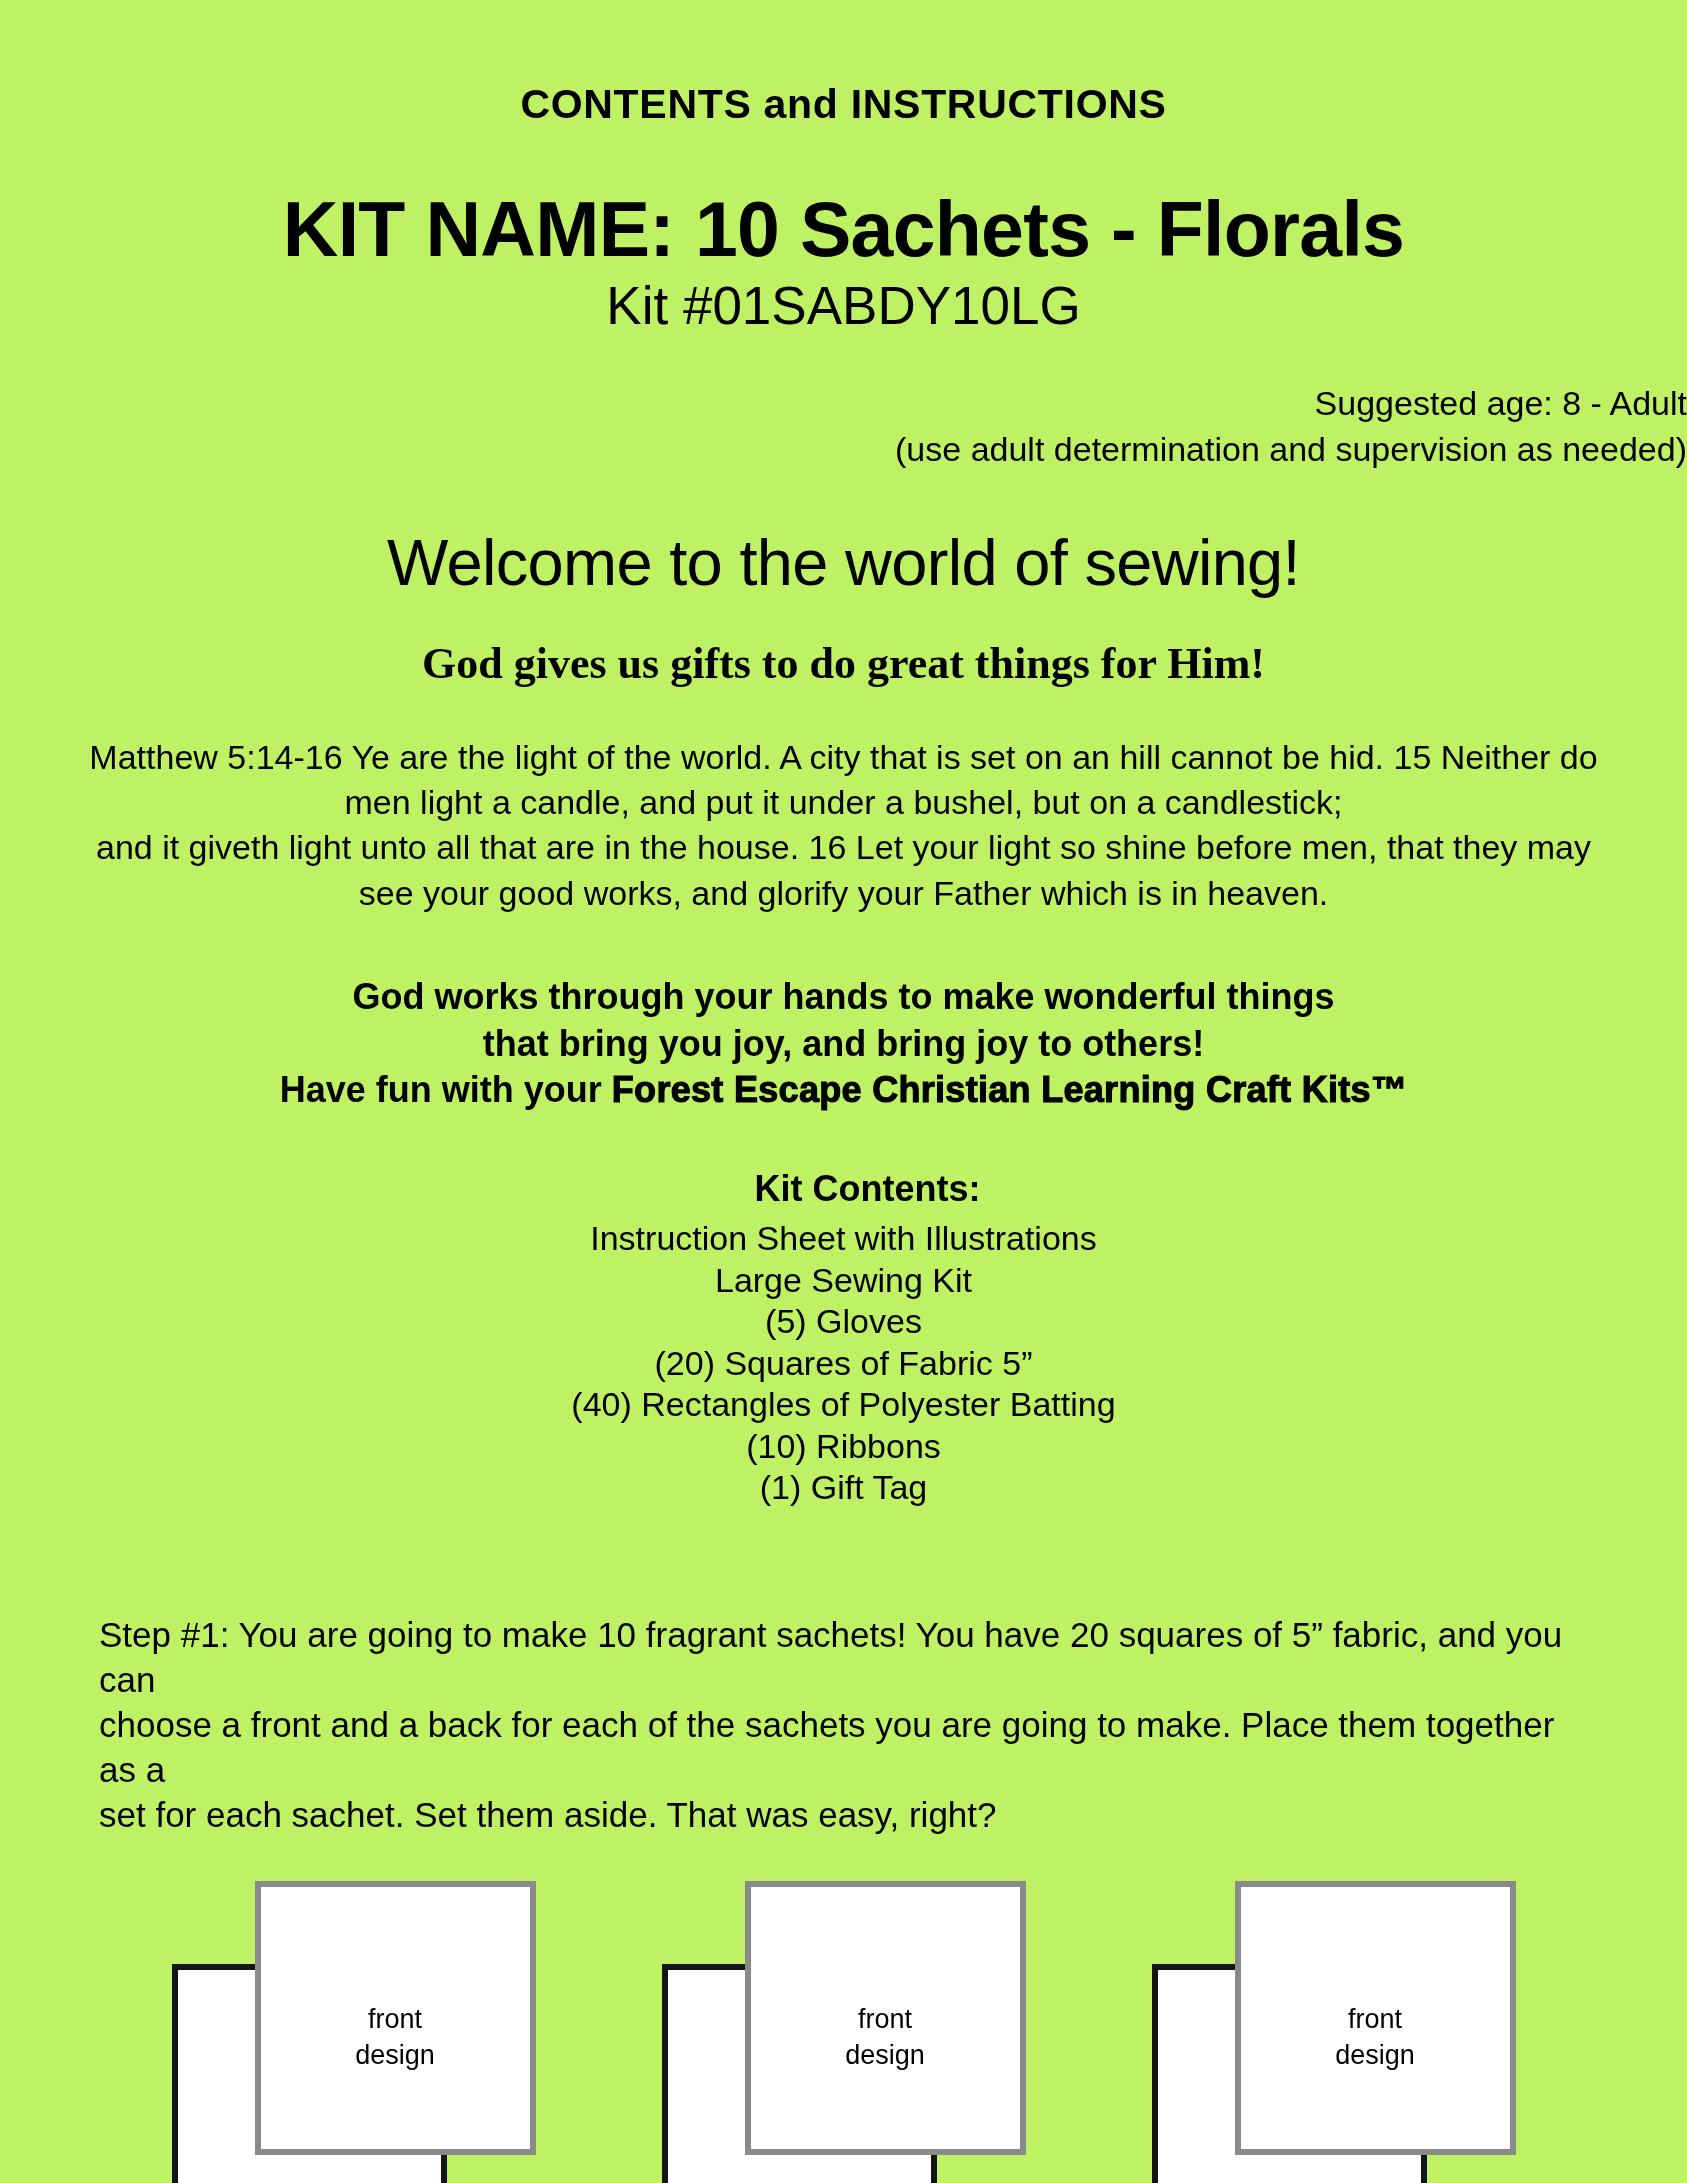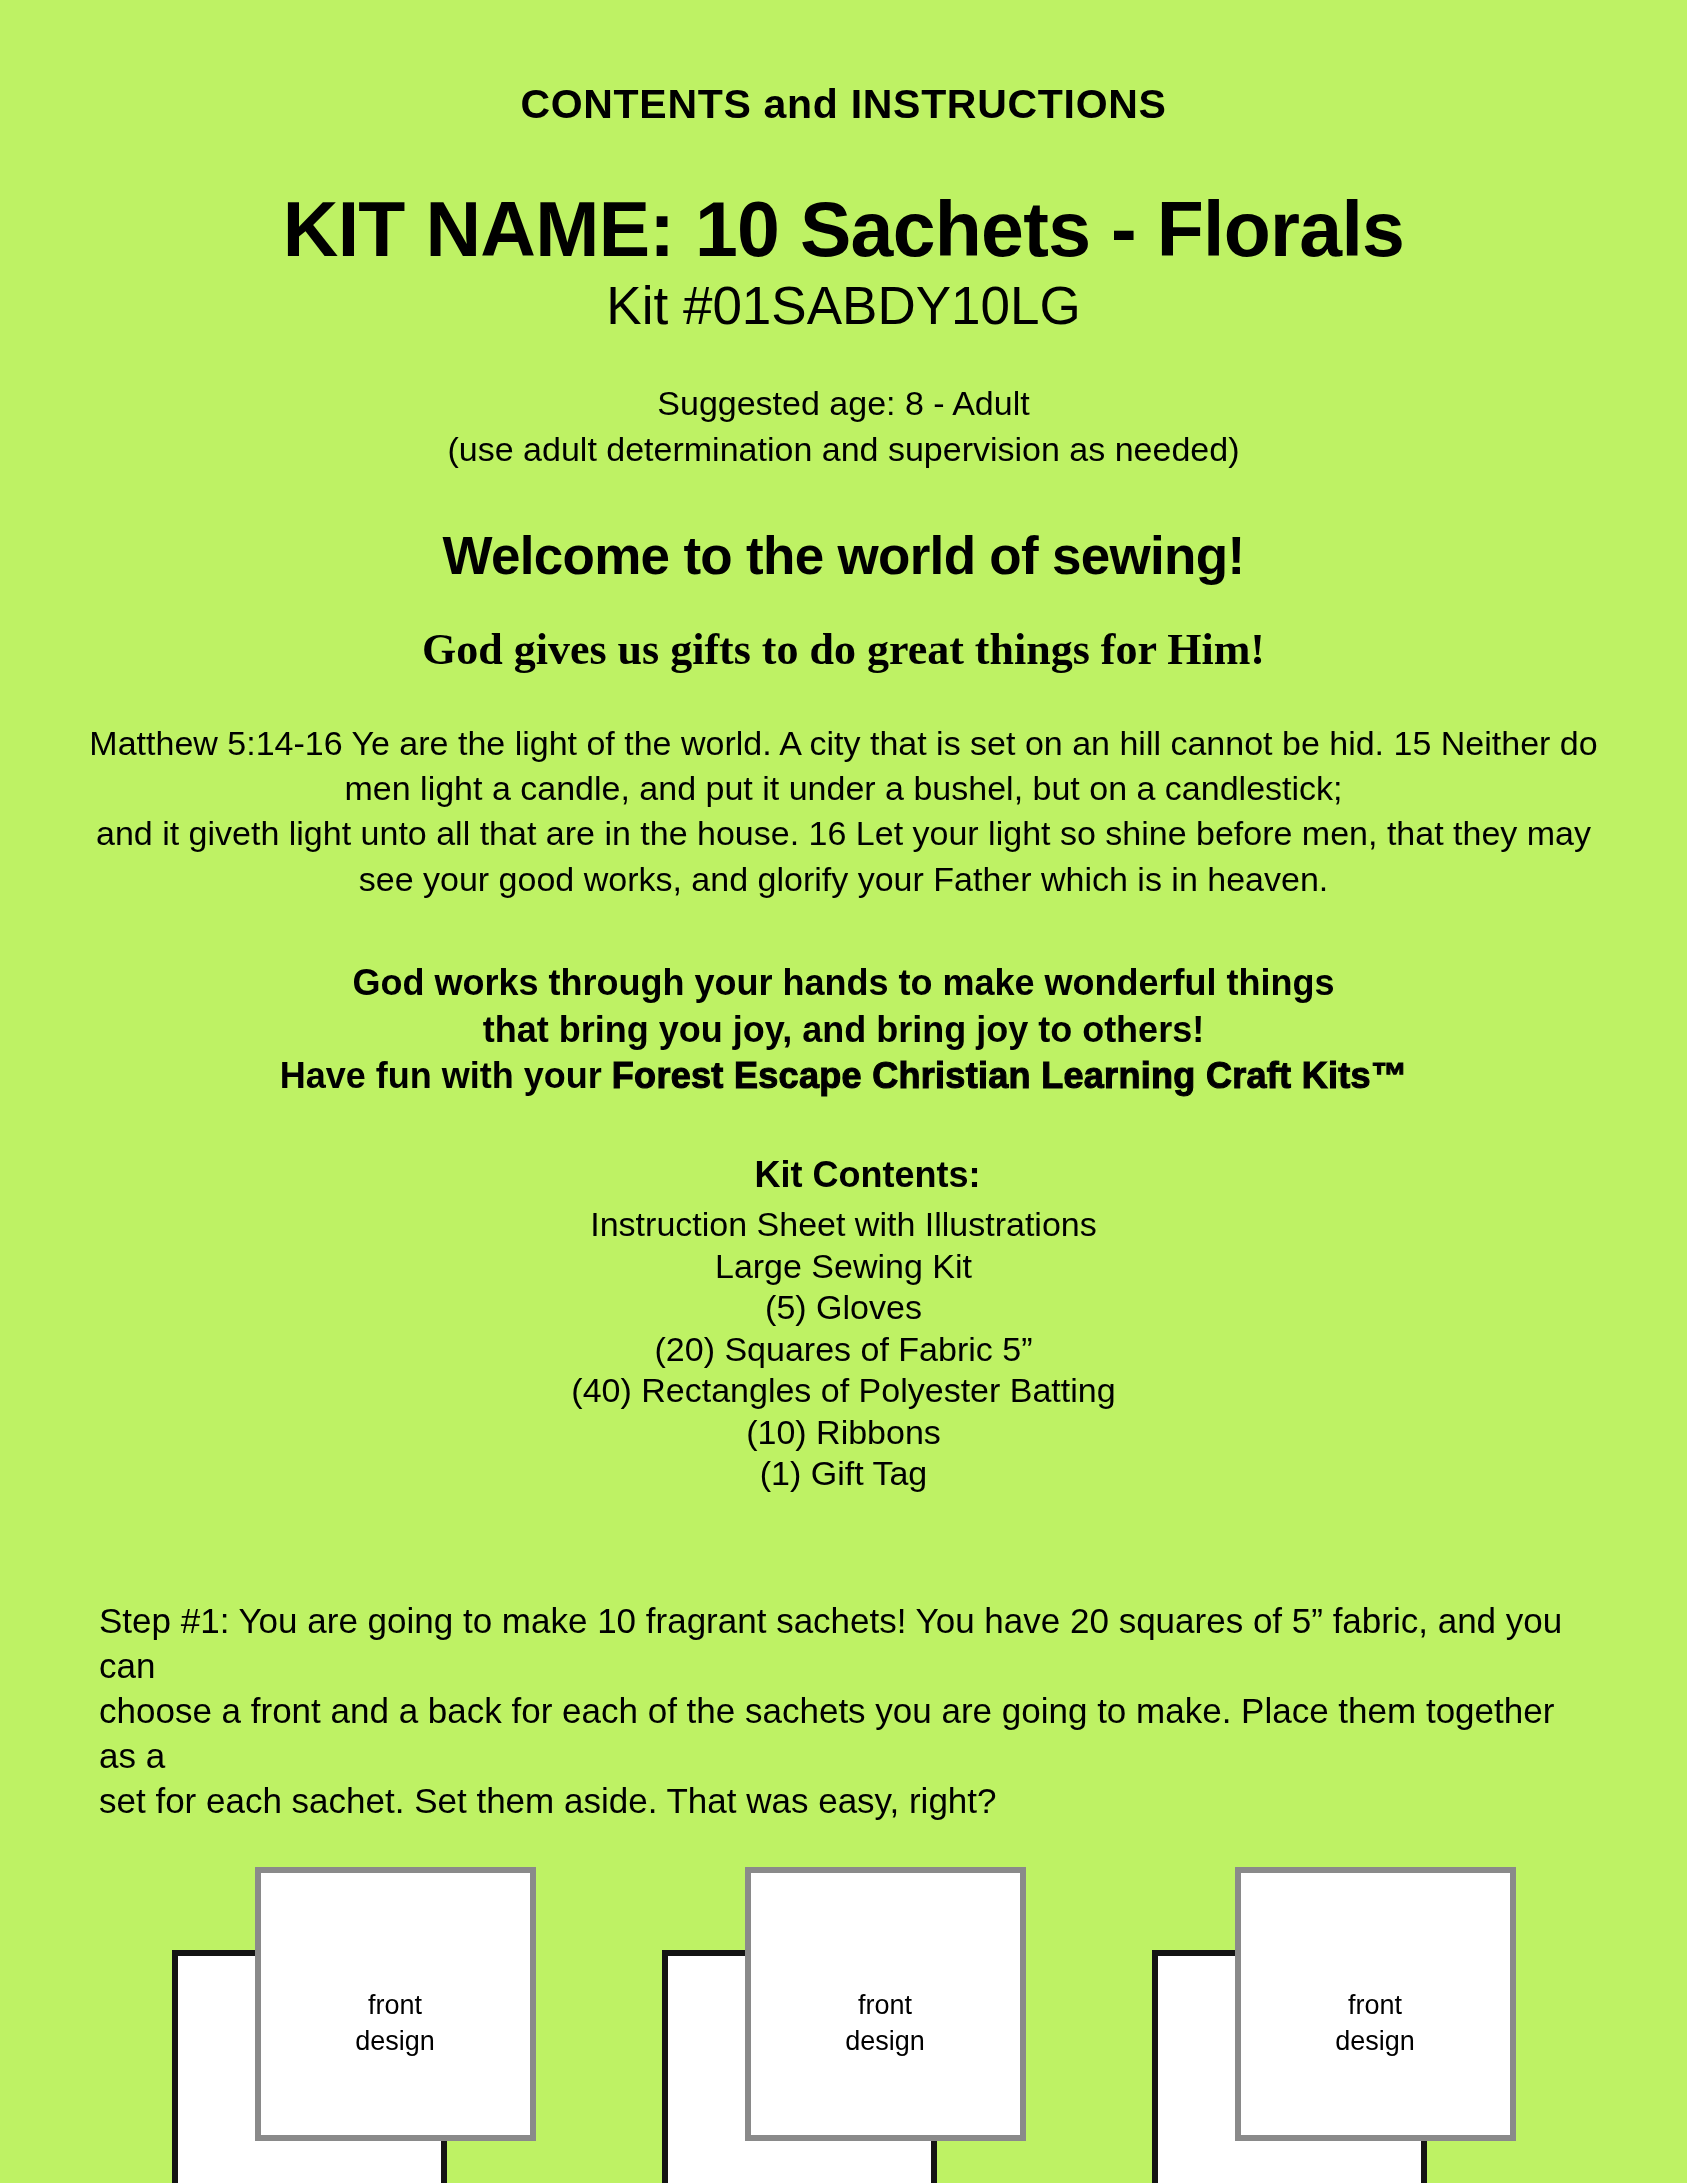--- a/index.html
+++ b/index.html
@@ -29,25 +29,26 @@
   }
   .kit-number {
     margin-top: 5.3px;
     font-size: 53px;
     font-weight: normal;
   }
   .age-block {
     margin-top: 45px;
     font-size: 34px;
     line-height: 1.35;
+    text-align: right;
   }
   .welcome {
     margin-top: 52px;
-    font-size: 53px;
-    font-weight: bold;
+    font-size: 65px;
+    font-weight: normal;
     letter-spacing: -0.7px;
   }
   .tagline {
     margin-top: 38px;
     font-size: 44px;
     font-weight: bold;
     font-family: Liberation Serif, serif;
   }
   .scripture {
     margin-top: 46px;

